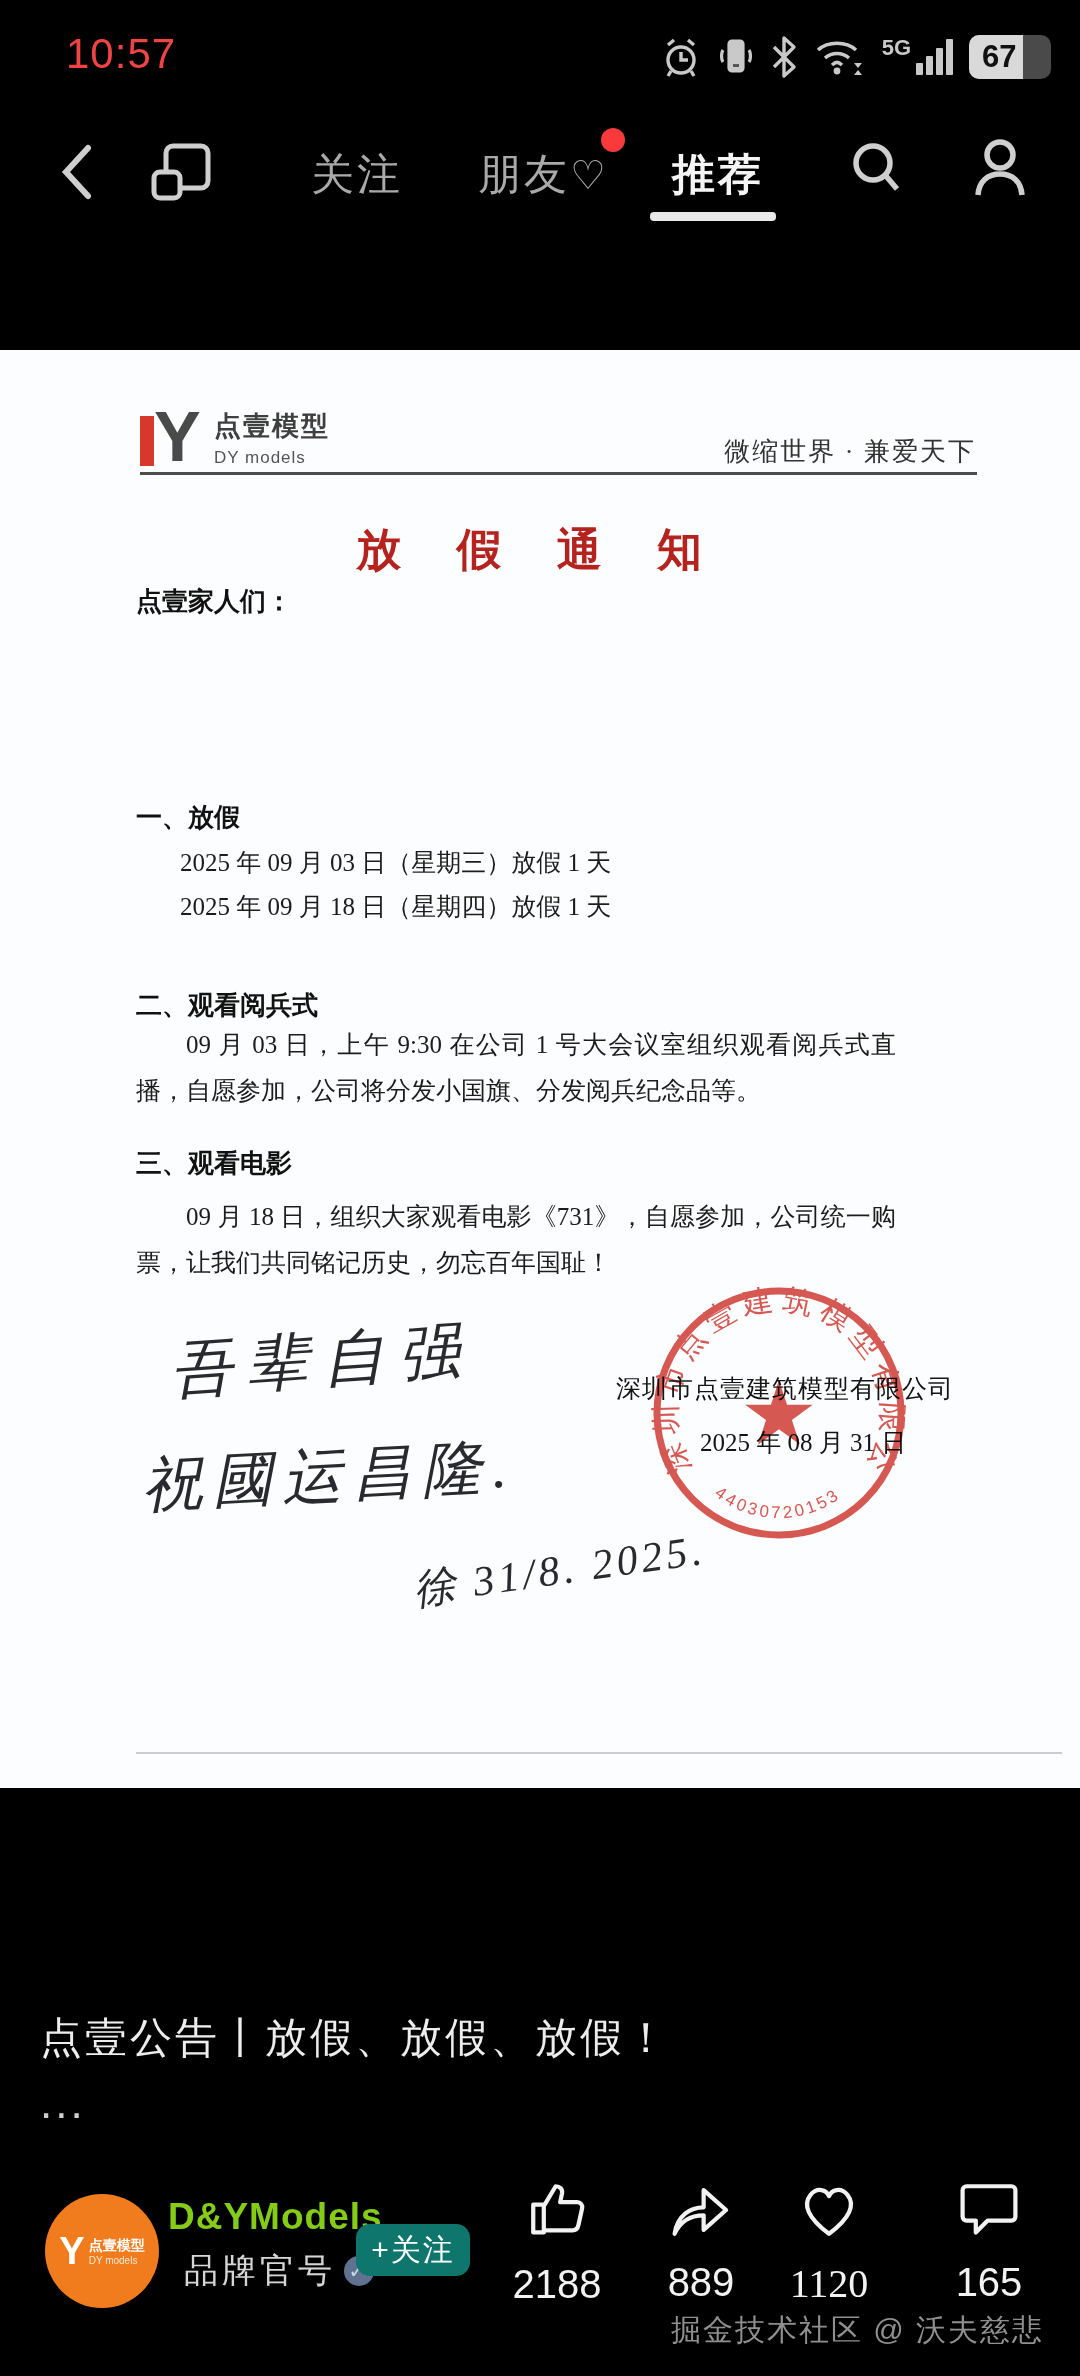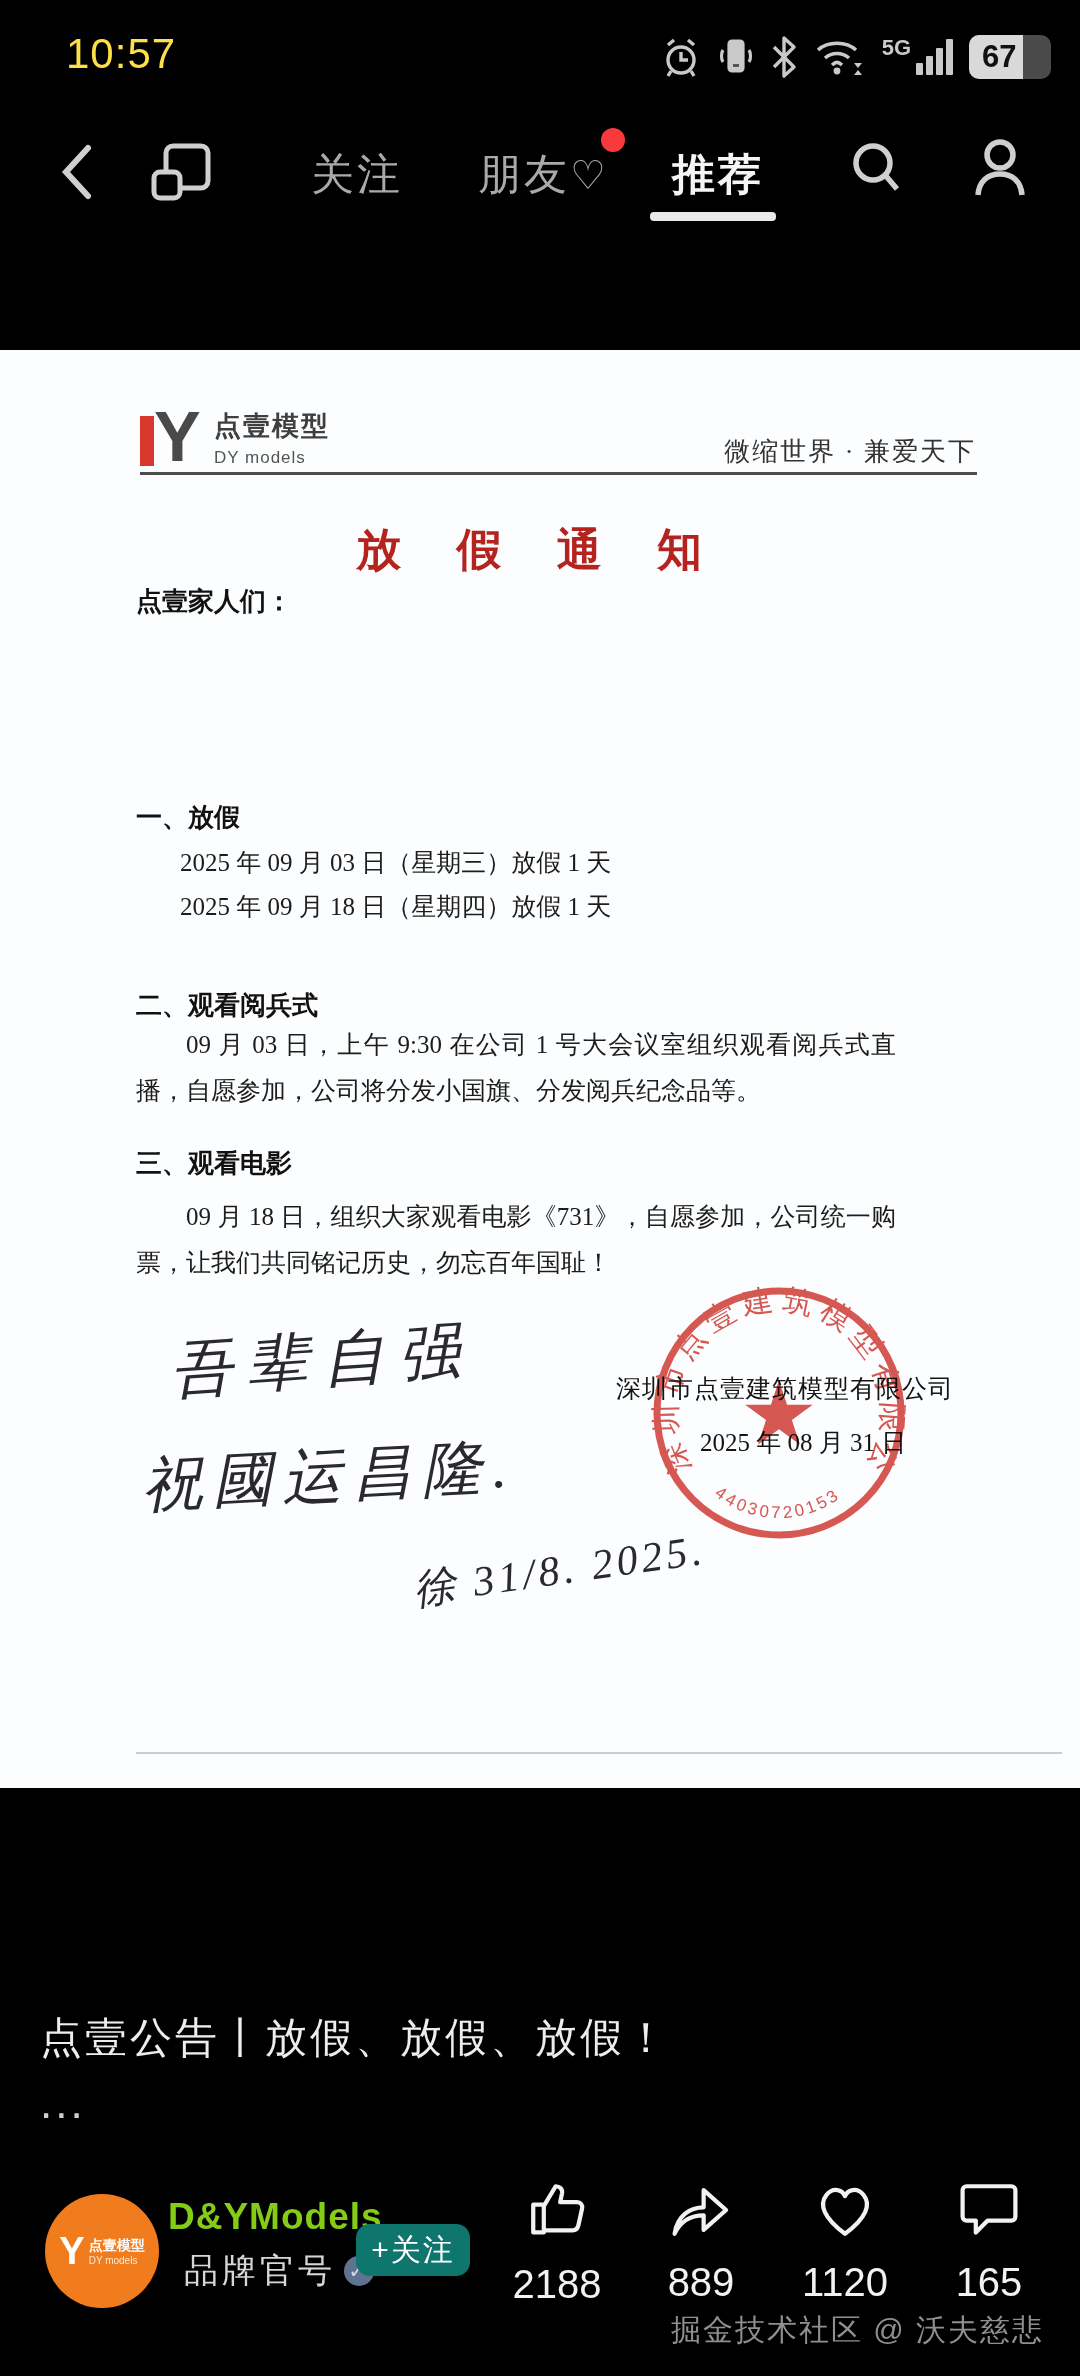--- a/index.html
+++ b/index.html
@@ -1,19 +1,19 @@
 <!DOCTYPE html>
 <html><head>
 <meta charset="utf-8">
 <style>
   html,body{margin:0;padding:0;background:#000;}
   #screen{position:relative;width:1080px;height:2376px;background:#000;overflow:hidden;
           font-family:"Liberation Sans",sans-serif;}
   
-  .time{position:absolute;left:66px;top:30px;font-size:42px;color:#fde047;letter-spacing:1px;}
+  .time{position:absolute;left:66px;top:30px;font-size:42px;color:#ef4444;letter-spacing:1px;}
   .statusicons{position:absolute;right:34px;top:34px;display:flex;align-items:center;gap:16px;height:46px;}
   .sicon{display:flex;align-items:center;}
   .battery{position:relative;width:82px;height:44px;border-radius:10px;background:#4a4a4a;overflow:hidden;}
   .battery .fill{position:absolute;left:0;top:0;bottom:0;width:66%;background:#d9d9d9;}
   .battery .pct{position:absolute;left:0;top:0;width:74%;height:100%;display:flex;align-items:center;justify-content:center;
                 font-size:31px;font-weight:bold;color:#111;}
   .batnub{width:7px;height:18px;background:#8a8a8a;border-radius:0 4px 4px 0;margin-left:-12px;}
   .fiveg{display:flex;align-items:flex-end;gap:3px;}
   .fiveg .lbl{color:#c9c9c9;font-size:22px;font-weight:bold;margin-right:2px;transform:translateY(-14px);}
   .bar{width:7px;background:#c9c9c9;border-radius:1px;}
@@ -67,21 +67,21 @@
   .av-t1{color:#fff;font-size:14px;font-weight:bold;}
   .av-t2{color:#ffe9d2;font-size:10px;}
   .uname{position:absolute;left:168px;top:2196px;font-size:37px;color:#84cc16;font-weight:bold;letter-spacing:1px;}
   .acct{position:absolute;left:184px;top:2248px;font-size:34px;color:#d6d6d6;letter-spacing:4px;display:flex;align-items:center;gap:8px;}
   .vbadge{width:30px;height:30px;border-radius:50%;background:#5f7390;color:#cfd9e6;font-size:20px;
           display:flex;align-items:center;justify-content:center;font-family:"Liberation Sans",sans-serif;}
   .followbtn{position:absolute;left:356px;top:2224px;width:114px;height:52px;background:#0f766e;border-radius:14px;
              color:#fff;font-size:30px;display:flex;align-items:center;justify-content:center;letter-spacing:2px;border:none;}
   .stat{position:absolute;top:2178px;width:120px;display:flex;flex-direction:column;align-items:center;gap:14px;}
   .stat .cnt{font-size:40px;color:#f2f2f2;}
-  .st-like{left:497px;gap:16px;} .st-share{left:641px;} .st-fav{left:785px;} .st-com{left:929px;}
+  .st-like{left:497px;gap:16px;} .st-share{left:641px;} .st-fav{left:769px;font-family:Liberation Serif, serif;} .st-com{left:929px;}
   .watermark{position:absolute;right:36px;top:2310px;font-size:30px;color:#8f8f8f;letter-spacing:2px;}
   .navicon{position:absolute;}
 </style>
 </head>
 <body>
 
 <div id="screen">
 
   <div class="time">10:57</div>
   <div class="statusicons">

